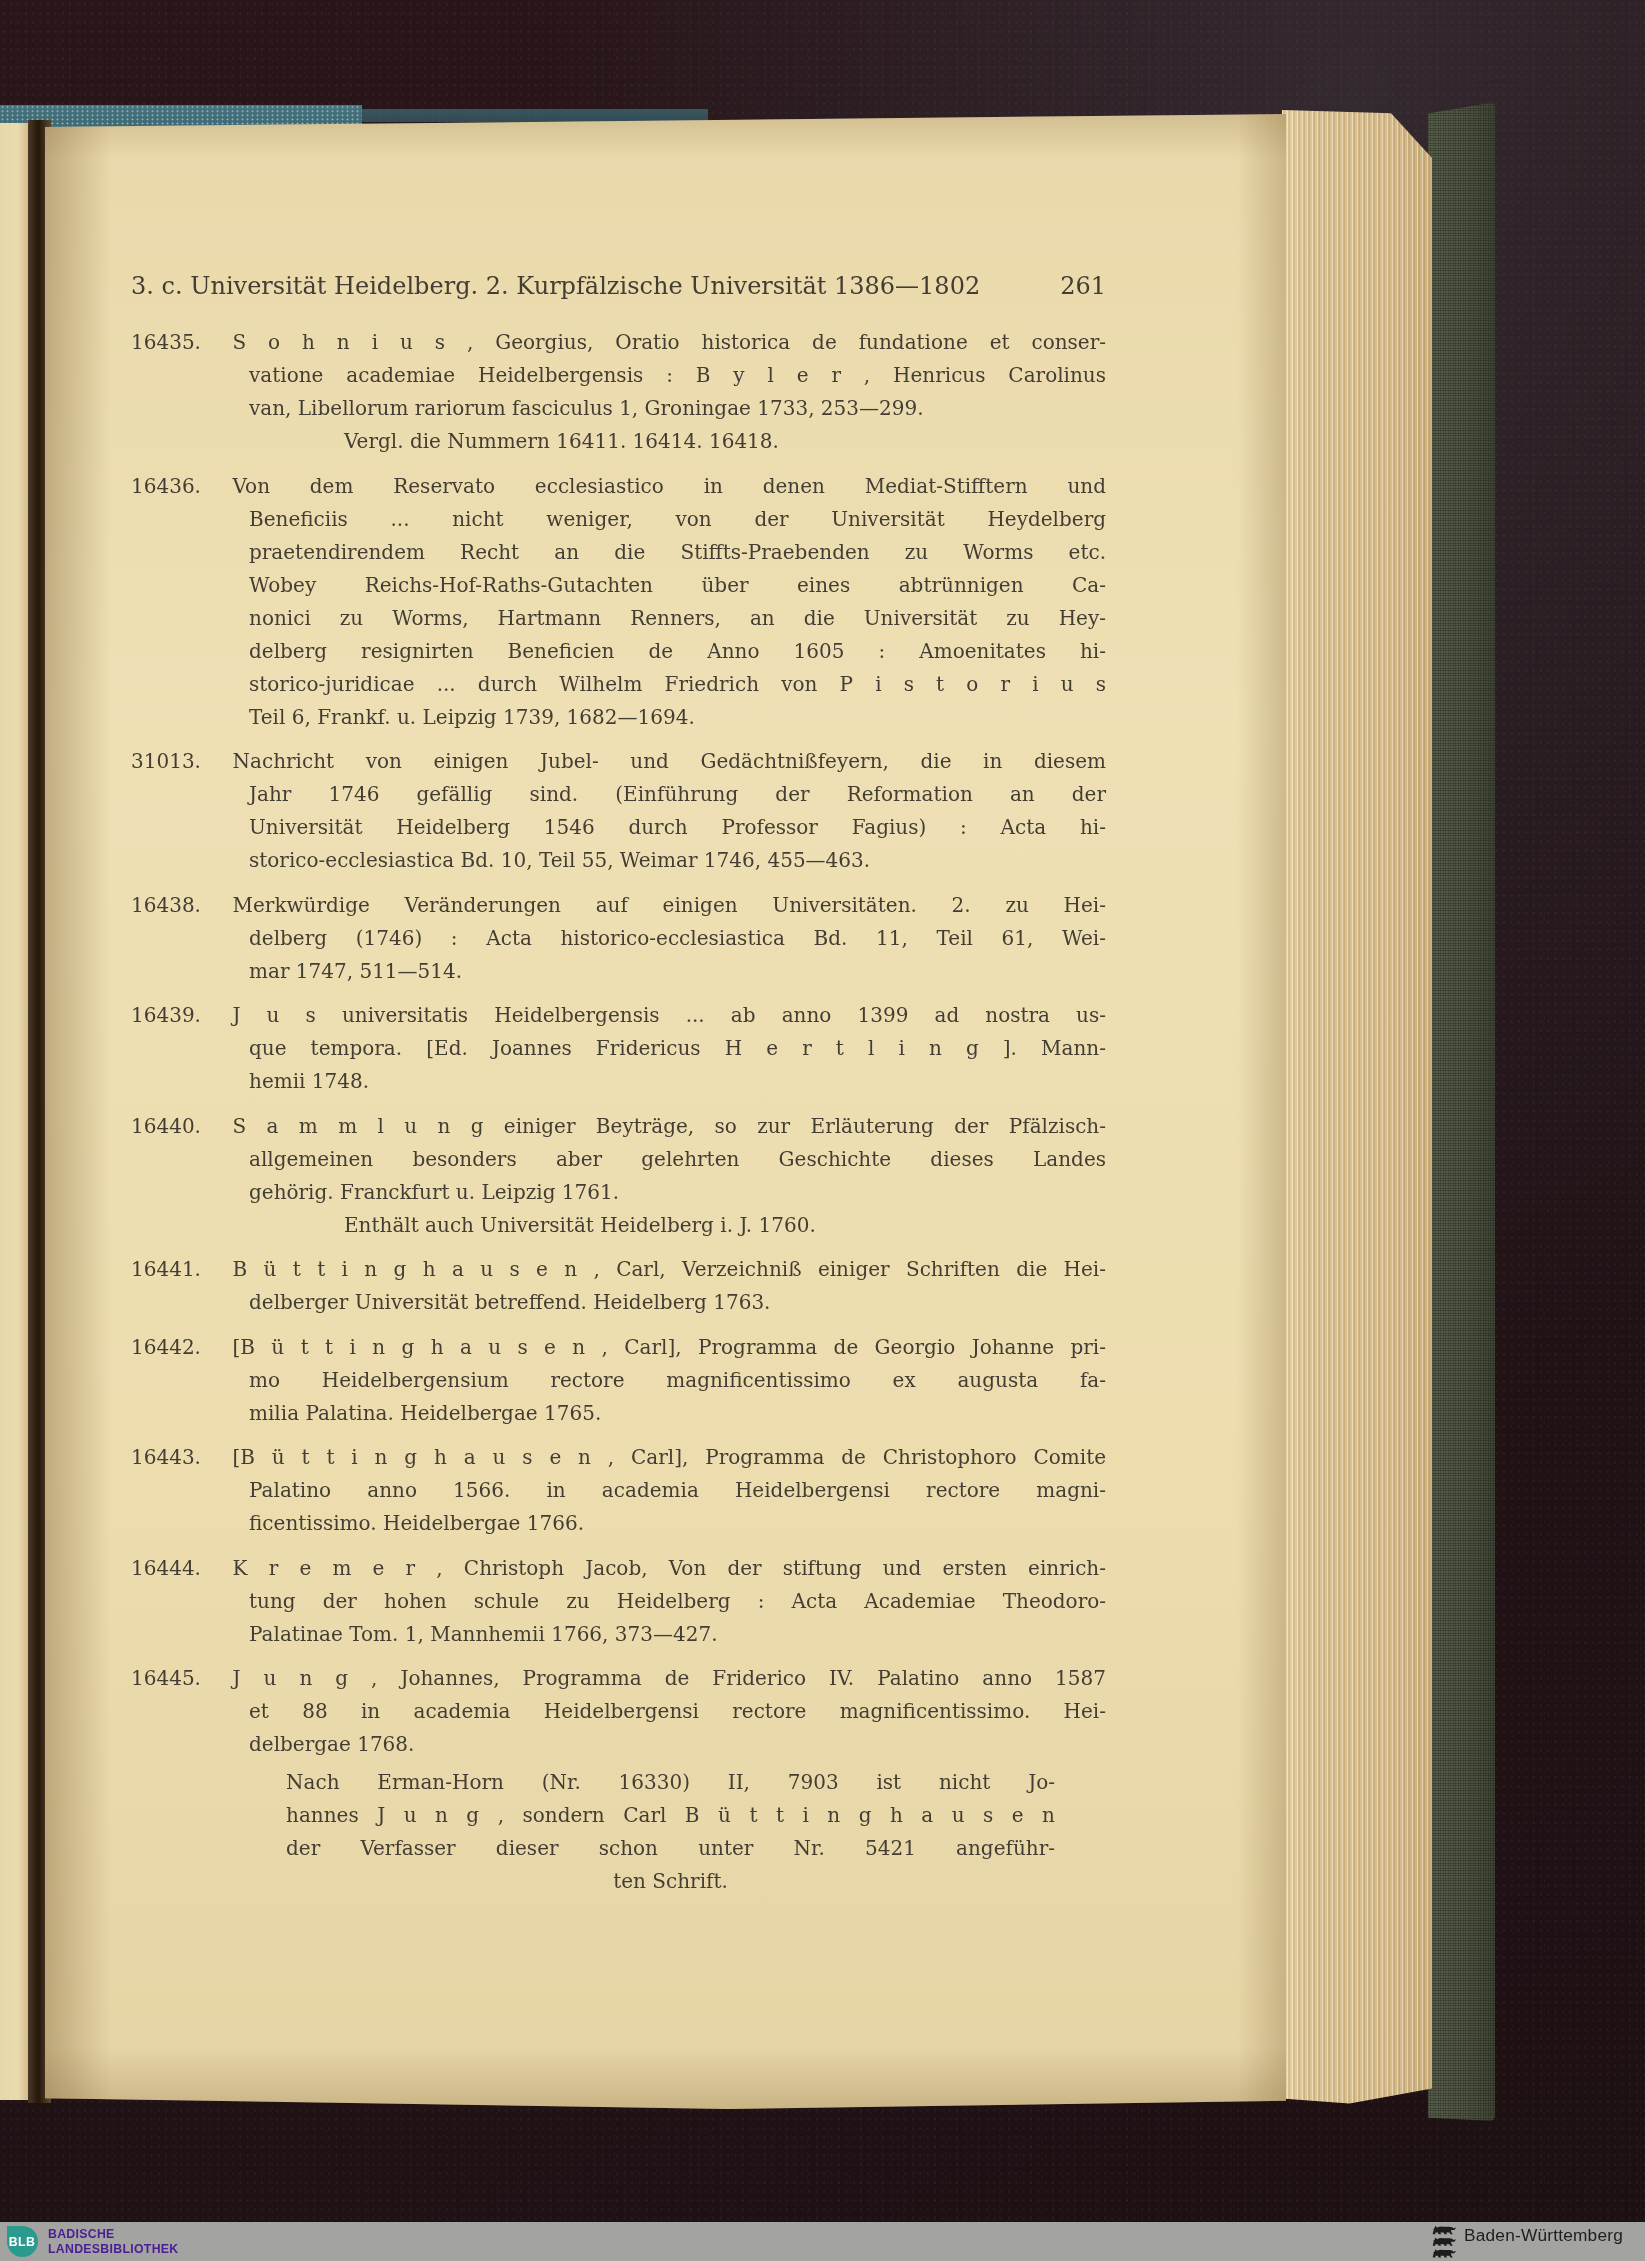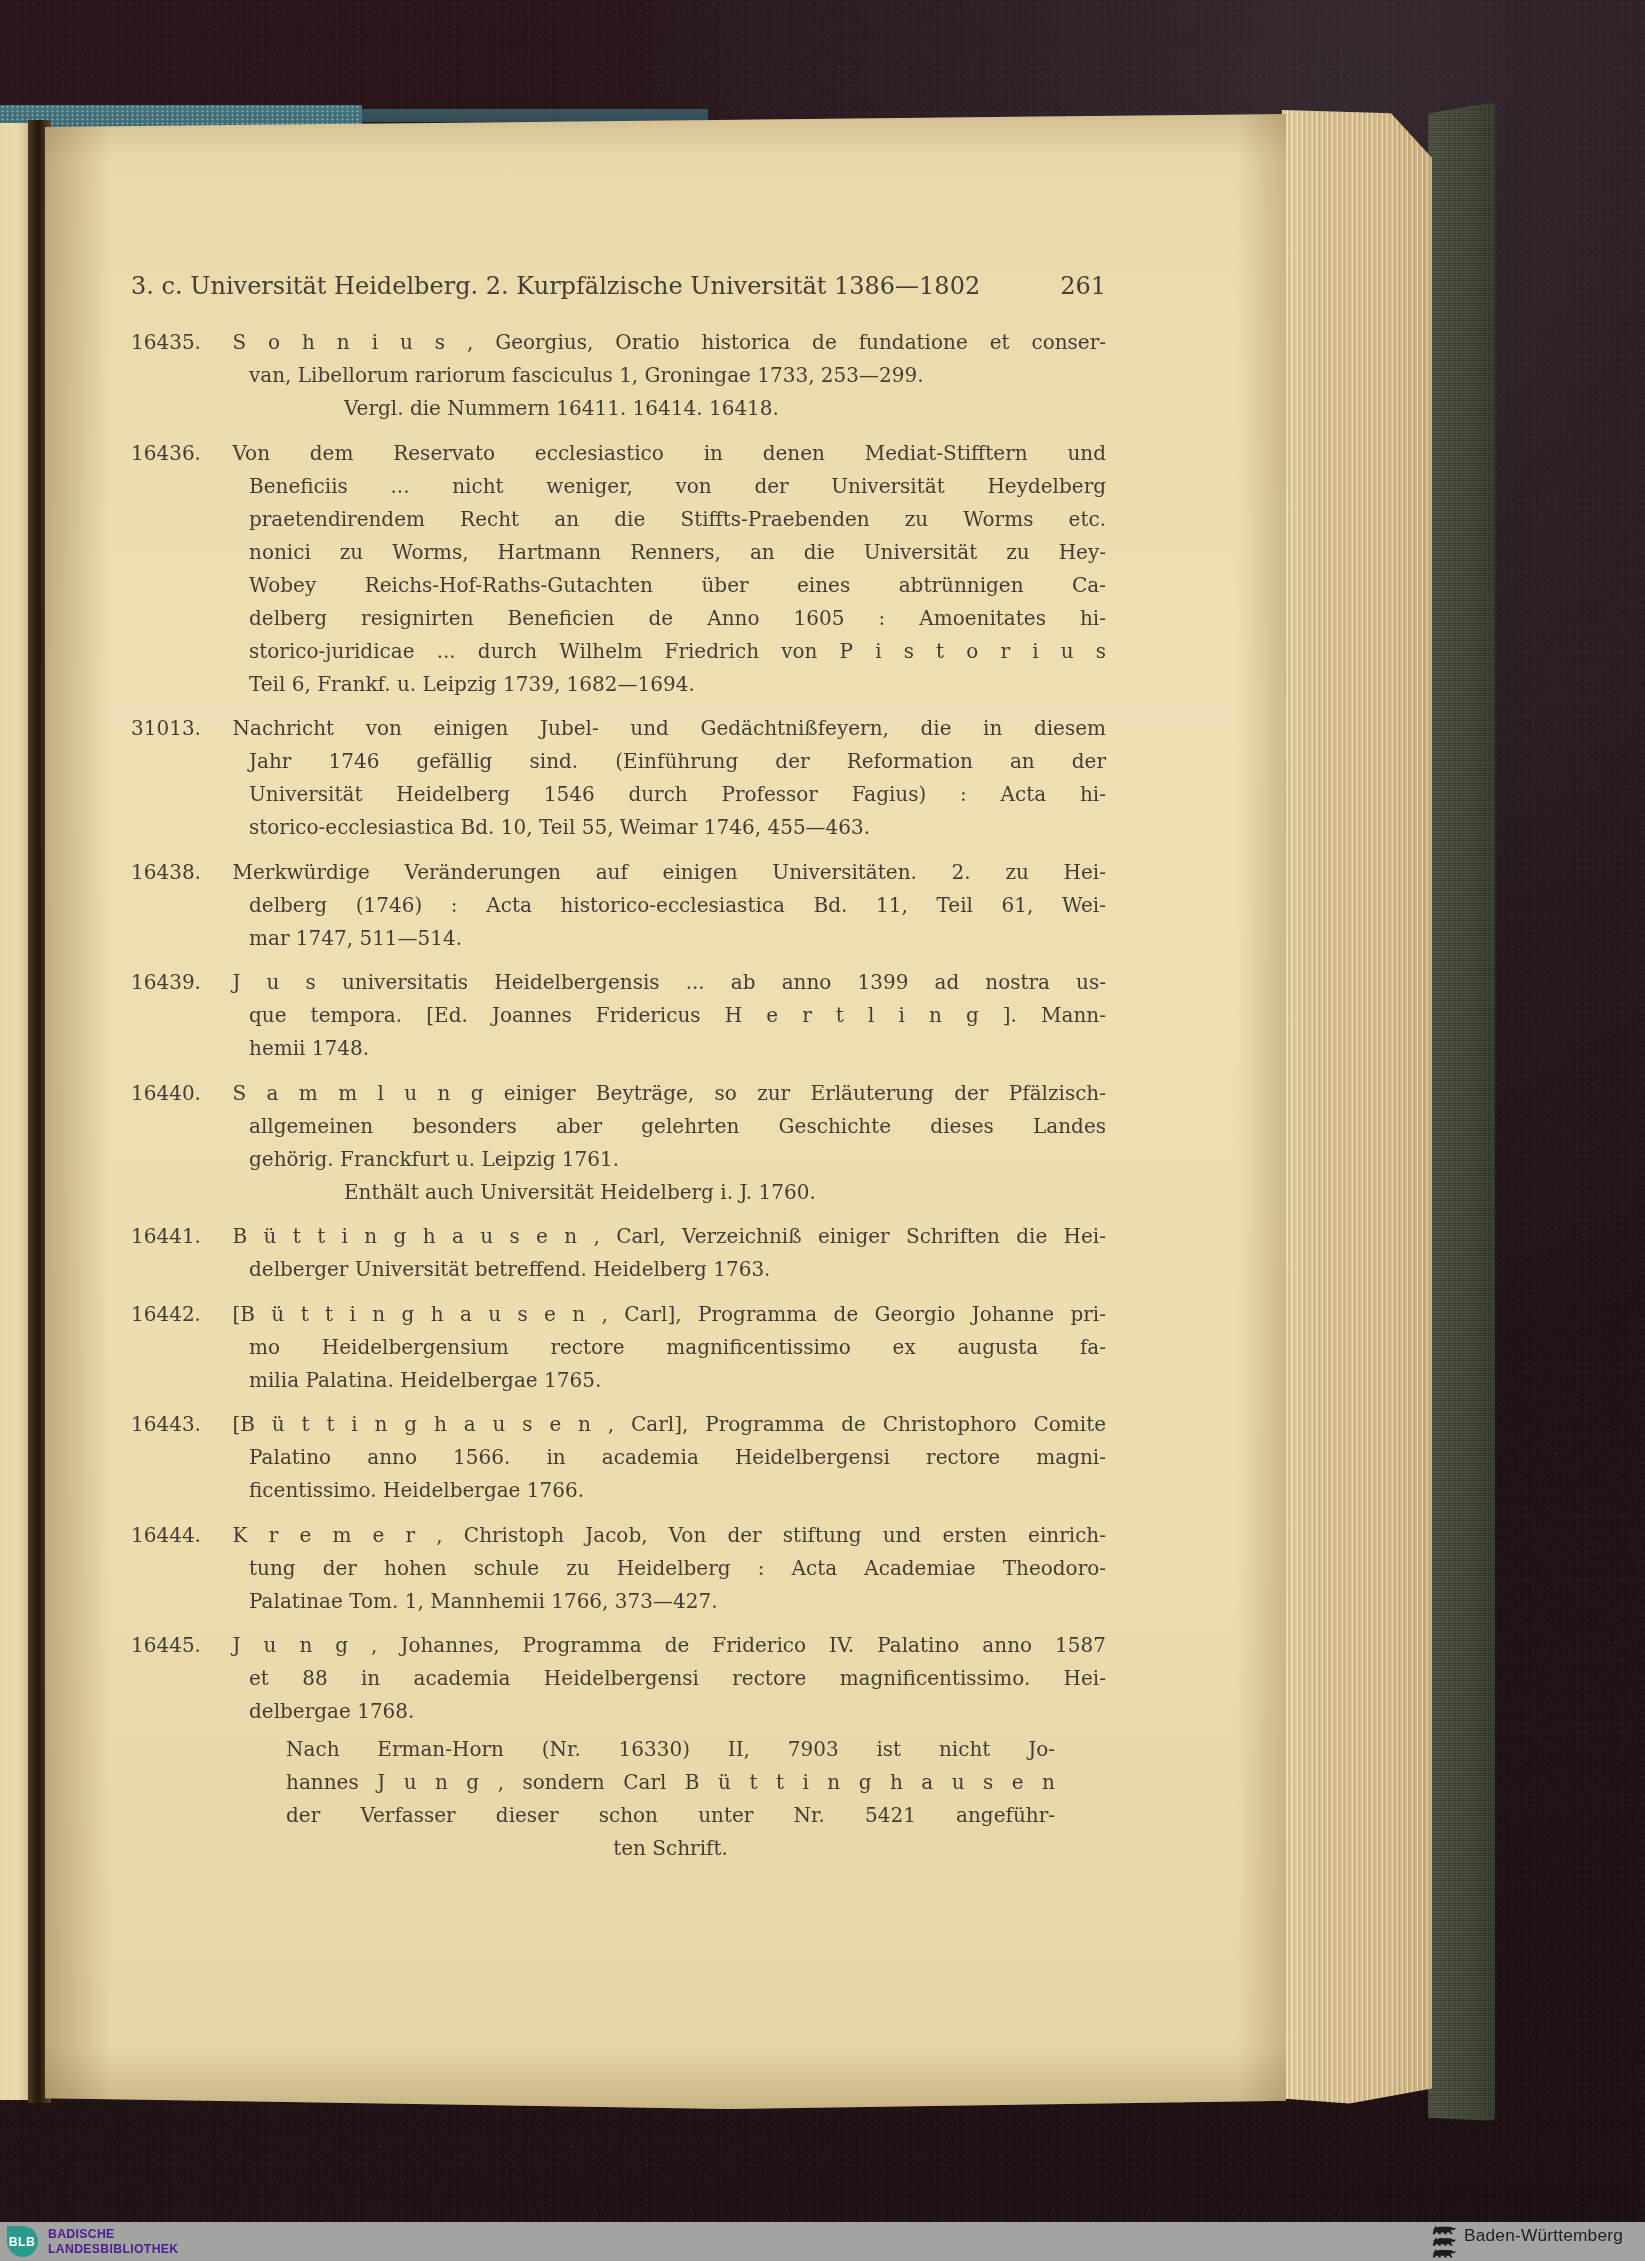--- a/index.html
+++ b/index.html
@@ -86,30 +86,31 @@
   <div class="page">
     <div class="content">
       <div class="page-header">
         <span>3. c. Universität Heidelberg. 2. Kurpfälzische Universität 1386—1802</span>
         <span>261</span>
       </div>
       <div id="entries">
           <div class="entry">
             <span class="num">16435.</span>
             <div class="line just first">S o h n i u s , Georgius, Oratio historica de fundatione et conser-</div>
+            <div class="line just">vatione academiae Heidelbergensis : B y l e r , Henricus Carolinus</div>
             <div class="line">van, Libellorum rariorum fasciculus 1, Groningae 1733, 253—299.</div>
             <div class="line note-single">Vergl. die Nummern 16411. 16414. 16418.</div>
           </div>
           <div class="entry">
             <span class="num">16436.</span>
             <div class="line just first">Von dem Reservato ecclesiastico in denen Mediat-Stifftern und</div>
             <div class="line just">Beneficiis ... nicht weniger, von der Universität Heydelberg</div>
             <div class="line just">praetendirendem Recht an die Stiffts-Praebenden zu Worms etc.</div>
+            <div class="line just">Wobey Reichs-Hof-Raths-Gutachten über eines abtrünnigen Ca-</div>
             <div class="line just">nonici zu Worms, Hartmann Renners, an die Universität zu Hey-</div>
-            <div class="line just">Wobey Reichs-Hof-Raths-Gutachten über eines abtrünnigen Ca-</div>
             <div class="line just">delberg resignirten Beneficien de Anno 1605 : Amoenitates hi-</div>
             <div class="line just">storico-juridicae ... durch Wilhelm Friedrich von P i s t o r i u s</div>
             <div class="line">Teil 6, Frankf. u. Leipzig 1739, 1682—1694.</div>
           </div>
           <div class="entry">
             <span class="num">31013.</span>
             <div class="line just first">Nachricht von einigen Jubel- und Gedächtnißfeyern, die in diesem</div>
             <div class="line just">Jahr 1746 gefällig sind. (Einführung der Reformation an der</div>
             <div class="line just">Universität Heidelberg 1546 durch Professor Fagius) : Acta hi-</div>
             <div class="line">storico-ecclesiastica Bd. 10, Teil 55, Weimar 1746, 455—463.</div>

